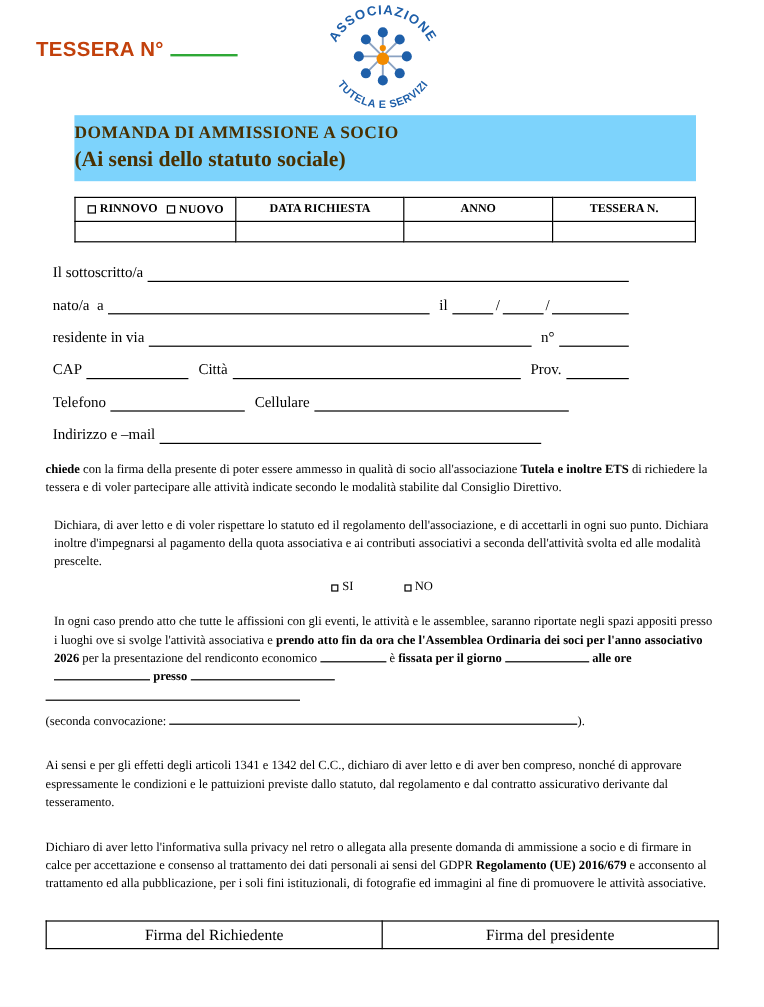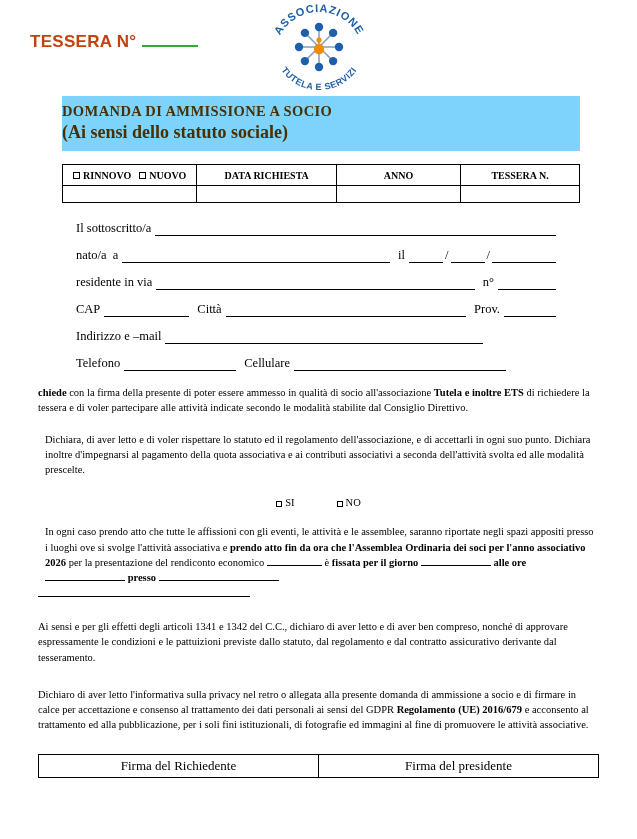--- a/index.html
+++ b/index.html
@@ -28,41 +28,41 @@
   .banner-subtitle { font-size: 18px; font-weight: bold; color: #4a3000; margin-top: 2px; }
 
   
   .req-table { margin: 13px 57px 0 62px; width: 518px; border-collapse: collapse; table-layout: fixed; }
   .req-table td { border: 1px solid #000; font-size: 10px; font-weight: bold; text-align: center; padding: 4px 2px; vertical-align: middle; margin-left: 32px; }
   .req-table .empty-row td { height: 17px; }
   .cb { display: inline-block; width: 7px; height: 7px; border: 1px solid #000; margin-right: 3px; vertical-align: middle; background: #fff; }
   .cell-label { vertical-align: middle; margin-right: 8px; }
 
   
-  .fields { margin: 18px 0 0 76px; width: 480px; font-size: 12.5px; }
+  .fields { margin: 18px 0 0 44px; width: 480px; font-size: 12.5px; }
   .frow { display: flex; align-items: flex-end; margin-bottom: 12px; height: 15px; }
   .lbl { white-space: pre; }
   .blank { border-bottom: 1px solid #000; height: 13px; display: inline-block; margin-left: 4px; }
   .bflex { flex: 1 1 auto; }
   .w34 { width: 34px; } .w52 { width: 52px; } .w58 { width: 58px; }
   .w64 { width: 64px; } .w85 { width: 85px; } .w112 { width: 112px; }
   .w212 { width: 212px; } .w318 { width: 318px; }
   .sep { margin: 0 2px; }
   .ml8 { margin-left: 8px; }
 
   
   .para { margin: 0 38px; font-size: 10.5px; line-height: 1.45; }
   .para b { font-weight: bold; }
   .mt14 { margin-top: 14px; } .mt16 { margin-top: 16px; margin-left: 45px; } .mt18 { margin-top: 18px; } .mt22 { margin-top: 22px; }
   .iblank { display: inline-block; border-bottom: 1px solid #000; height: 9px; vertical-align: baseline; }
   .iw55 { width: 55px; } .iw70 { width: 70px; } .iw80 { width: 80px; } .iw120 { width: 120px; } .iw340 { width: 340px; }
   .cont-line { margin: 3px 0 0 38px; width: 212px; border-bottom: 1px solid #000; height: 9px; }
 
   
-  .consent-row { display: flex; justify-content: center; gap: 42px; margin-top: 20px; font-size: 10.5px; }
+  .consent-row { display: flex; justify-content: center; gap: 42px; margin-top: 8px; font-size: 10.5px; }
   .consent-opt .cb { width: 6px; height: 6px; }
 
   
   .sig-table { margin: 22px 38px 0 38px; width: 561px; border-collapse: collapse; table-layout: fixed; }
   .sig-table td { border: 1px solid #000; text-align: center; font-size: 13px; padding: 3px 2px; }
 </style>
 </head>
 <body>
 
 <div class="page">
@@ -158,45 +158,46 @@
     </div>
     <div class="frow">
       <span class="lbl">CAP</span>
       <span class="blank w85"></span>
       <span class="lbl ml8">Città</span>
       <span class="blank bflex"></span>
       <span class="lbl ml8">Prov.</span>
       <span class="blank w52"></span>
     </div>
     <div class="frow">
-      <span class="lbl">Indirizzo e –mail</span>
-      <span class="blank w318"></span>
-    </div>
-    <div class="frow">
       <span class="lbl">Telefono</span>
       <span class="blank w112"></span>
       <span class="lbl ml8">Cellulare</span>
       <span class="blank w212"></span>
     </div>
+    <div class="frow">
+      <span class="lbl">Indirizzo e –mail</span>
+      <span class="blank w318"></span>
+    </div>
   </div>
 
   <p class="para mt14"><b>chiede</b><span> con la firma della presente di poter essere ammesso in qualità di socio all'associazione </span><b>Tutela e inoltre ETS</b><span> di richiedere la tessera e di voler partecipare alle attività indicate secondo le modalità stabilite dal Consiglio Direttivo.</span></p>
 
   <p class="para mt16">Dichiara, di aver letto e di voler rispettare lo statuto ed il regolamento dell'associazione, e di accettarli in ogni suo punto. Dichiara inoltre d'impegnarsi al pagamento della quota associativa e ai contributi associativi a seconda dell'attività svolta ed alle modalità prescelte.</p>
 
 
   <div class="consent-row">
     <span class="consent-opt"><span class="cb"></span><span>SI</span></span>
     <span class="consent-opt"><span class="cb"></span><span>NO</span></span>
   </div>
 
   <p class="para mt16"><span>In ogni caso prendo atto che tutte le affissioni con gli eventi, le attività e le assemblee, saranno riportate negli spazi appositi presso i luoghi ove si svolge l'attività associativa e </span><b>prendo atto fin da ora che l'Assemblea Ordinaria dei soci per l'anno associativo 2026</b><span> per la presentazione del rendiconto economico </span><span class="iblank iw55"></span><span> è </span><b>fissata per il giorno</b> <span class="iblank iw70"></span> <b>alle ore</b> <span class="iblank iw80"></span> <b>presso</b> <span class="iblank iw120"></span></p>
 
   <div class="cont-line"></div>
 
+  <p class="para" style="margin-top:10px"><span>(seconda convocazione: </span><span class="iblank iw340"></span><span>).</span></p>
 
   <p class="para mt22">Ai sensi e per gli effetti degli articoli 1341 e 1342 del C.C., dichiaro di aver letto e di aver ben compreso, nonché di approvare espressamente le condizioni e le pattuizioni previste dallo statuto, dal regolamento e dal contratto assicurativo derivante dal tesseramento.</p>
 
   <p class="para mt22"><span>Dichiaro di aver letto l'informativa sulla privacy nel retro o allegata alla presente domanda di ammissione a socio e di firmare in calce per accettazione e consenso al trattamento dei dati personali ai sensi del GDPR </span><b>Regolamento (UE) 2016/679</b><span> e acconsento al trattamento ed alla pubblicazione, per i soli fini istituzionali, di fotografie ed immagini al fine di promuovere le attività associative.</span></p>
 
   <table class="sig-table">
     <tbody>
         <tr>
       <td class="sig-head">Firma del Richiedente</td>
       <td class="sig-head">Firma del presidente</td>

